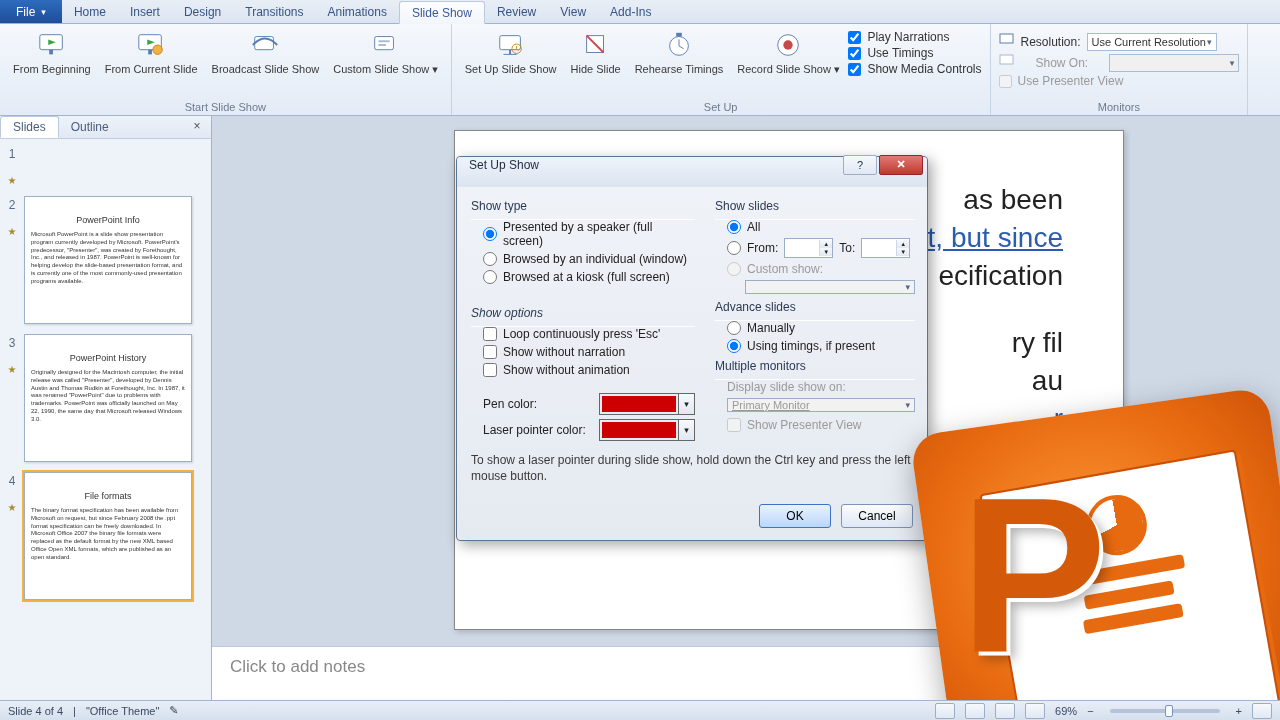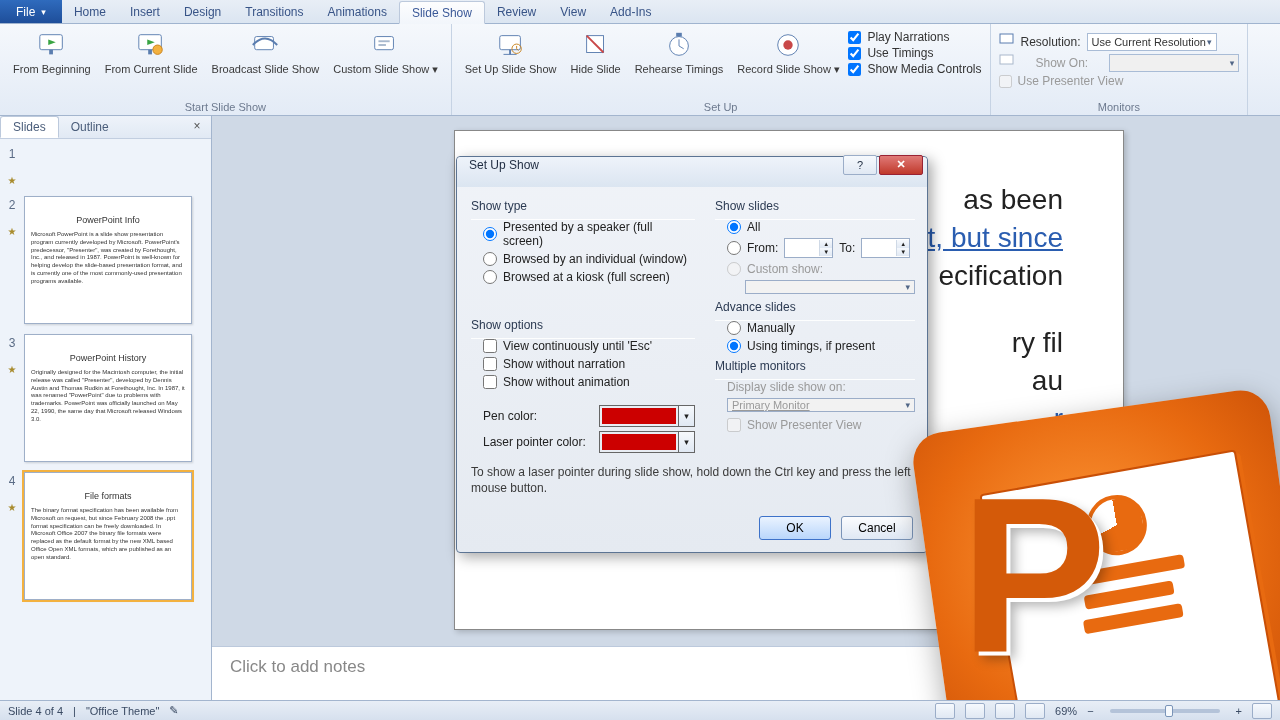--- a/index.html
+++ b/index.html
@@ -327,25 +327,25 @@
           <label class="opt">
               <input type="radio" name="st" style=""> 
               <span>Browsed by an individual (window)</span>
             </label>
           <label class="opt">
               <input type="radio" name="st" style=""> 
               <span>Browsed at a kiosk (full screen)</span>
             </label>
         </div>
 
-        <div class="sect-h" style="margin-top:34px;">Show options</div>
+        <div class="sect-h" style="margin-top:22px;font-style:italic;">Show options</div>
         <div class="sect-box">
           <label class="opt">
               <input type="checkbox" style=""> 
-              <span>View continuously until 'Esc'</span>
+              <span>Loop continuously press 'Esc'</span>
             </label>
           <label class="opt">
               <input type="checkbox" style=""> 
               <span>Show without narration</span>
             </label>
           <label class="opt">
               <input type="checkbox" style=""> 
               <span>Show without animation</span>
             </label>
           <div class="opt" style="margin-top:12px;">

